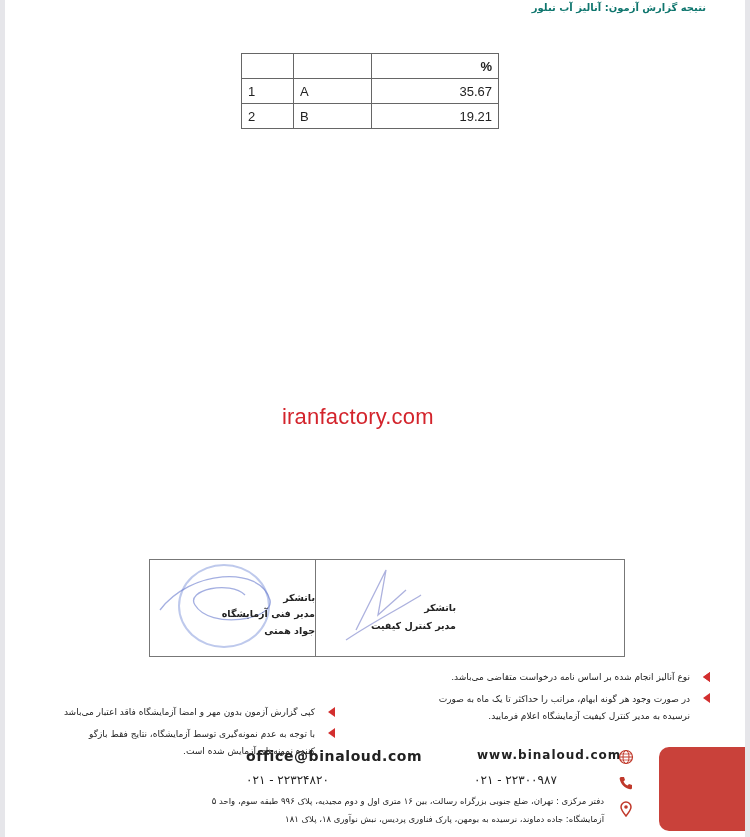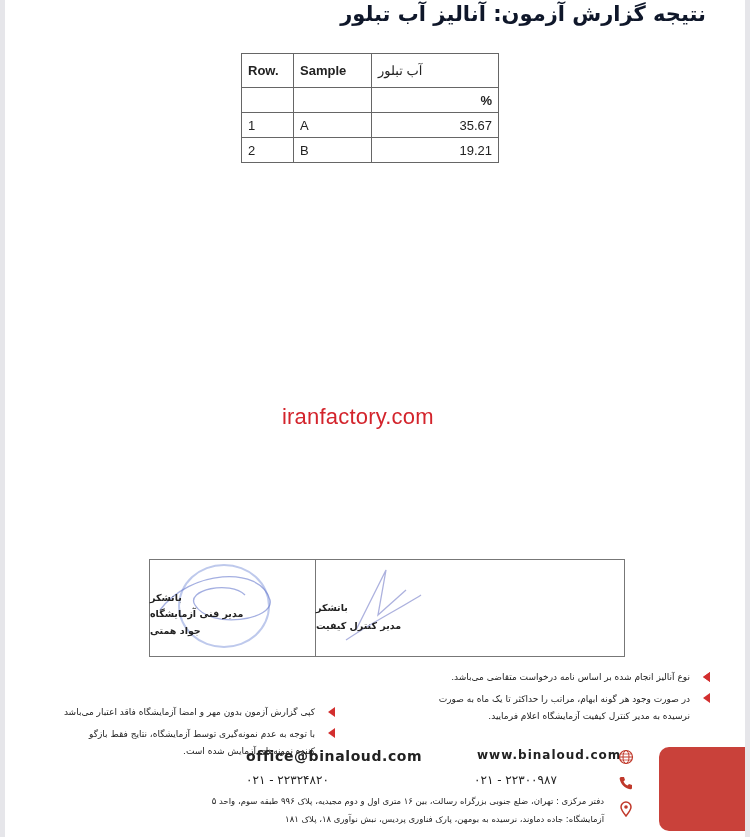--- a/index.html
+++ b/index.html
@@ -8,21 +8,21 @@
     background:#e6e6ea;
     font-family:"DejaVu Sans", sans-serif;
   }
   .page {
     position:absolute; left:5px; top:0; width:740px; height:837px;
     background:#ffffff;
   }
   .title {
     position:absolute; right:44px; top:2px;
     font-family:"DejaVu Sans", sans-serif; font-weight:bold;
-    font-size:21px; color:#0f172a; direction:rtl; white-space:nowrap;
+    font-size:10px; color:#0f766e; direction:rtl; white-space:nowrap;
   }
   table.results {
     position:absolute; left:241px; top:53px;
     border-collapse:collapse; font-family:"Liberation Sans", sans-serif;
     color:#222;
   }
   table.results td {
     border:1px solid #666; height:24px; padding:0 6px; font-size:13px;
   }
   table.results tr.hdr td { height:33px; font-weight:bold; font-size:13px; }
@@ -39,21 +39,21 @@
   .sigbox {
     position:absolute; left:149px; top:559px; width:474px; height:96px;
     border:1px solid #777; display:flex;
   }
   .sigcell { position:relative; height:100%; border-right:1px solid #777; }
   .sigcell:last-child { border-right:none; }
   .sig-tech { width:165px; }
   .sig-qc { width:140px; }
   .sig-qr { flex:1; }
   .sigtext {
-    position:absolute; left:0; right:0; text-align:left; direction:rtl;
+    position:absolute; left:0; right:0; text-align:right; direction:rtl;
     font-size:9.5px; line-height:16px; color:#222; font-weight:bold;
   }
   .stamp {
     position:absolute; left:28px; top:4px; width:88px; height:80px;
     border:2px solid rgba(70,100,200,0.35); border-radius:50%;
   }
   .scrawl { position:absolute; }
   .qr {
     position:absolute; left:39px; top:4px; width:80px; height:80px;
     background:
@@ -105,25 +105,20 @@
 </style>
 </head>
 <body>
 
 <div class="page"></div>
 
 <div class="title">نتیجه گزارش آزمون: آنالیز آب تبلور</div>
 
 <table class="results">
   <tbody>
-      <tr class="hdr">
-    <td class="c1">Row.</td>
-    <td class="c2">Sample</td>
-    <td class="c3">آب تبلور</td>
-  </tr>
   <tr class="unit">
     <td class="c1"></td>
     <td class="c2"></td>
     <td class="c3" style="font-weight:bold">%</td>
   </tr>
   <tr>
     <td class="c1">1</td>
     <td class="c2">A</td>
     <td class="c3">35.67</td>
   </tr>

